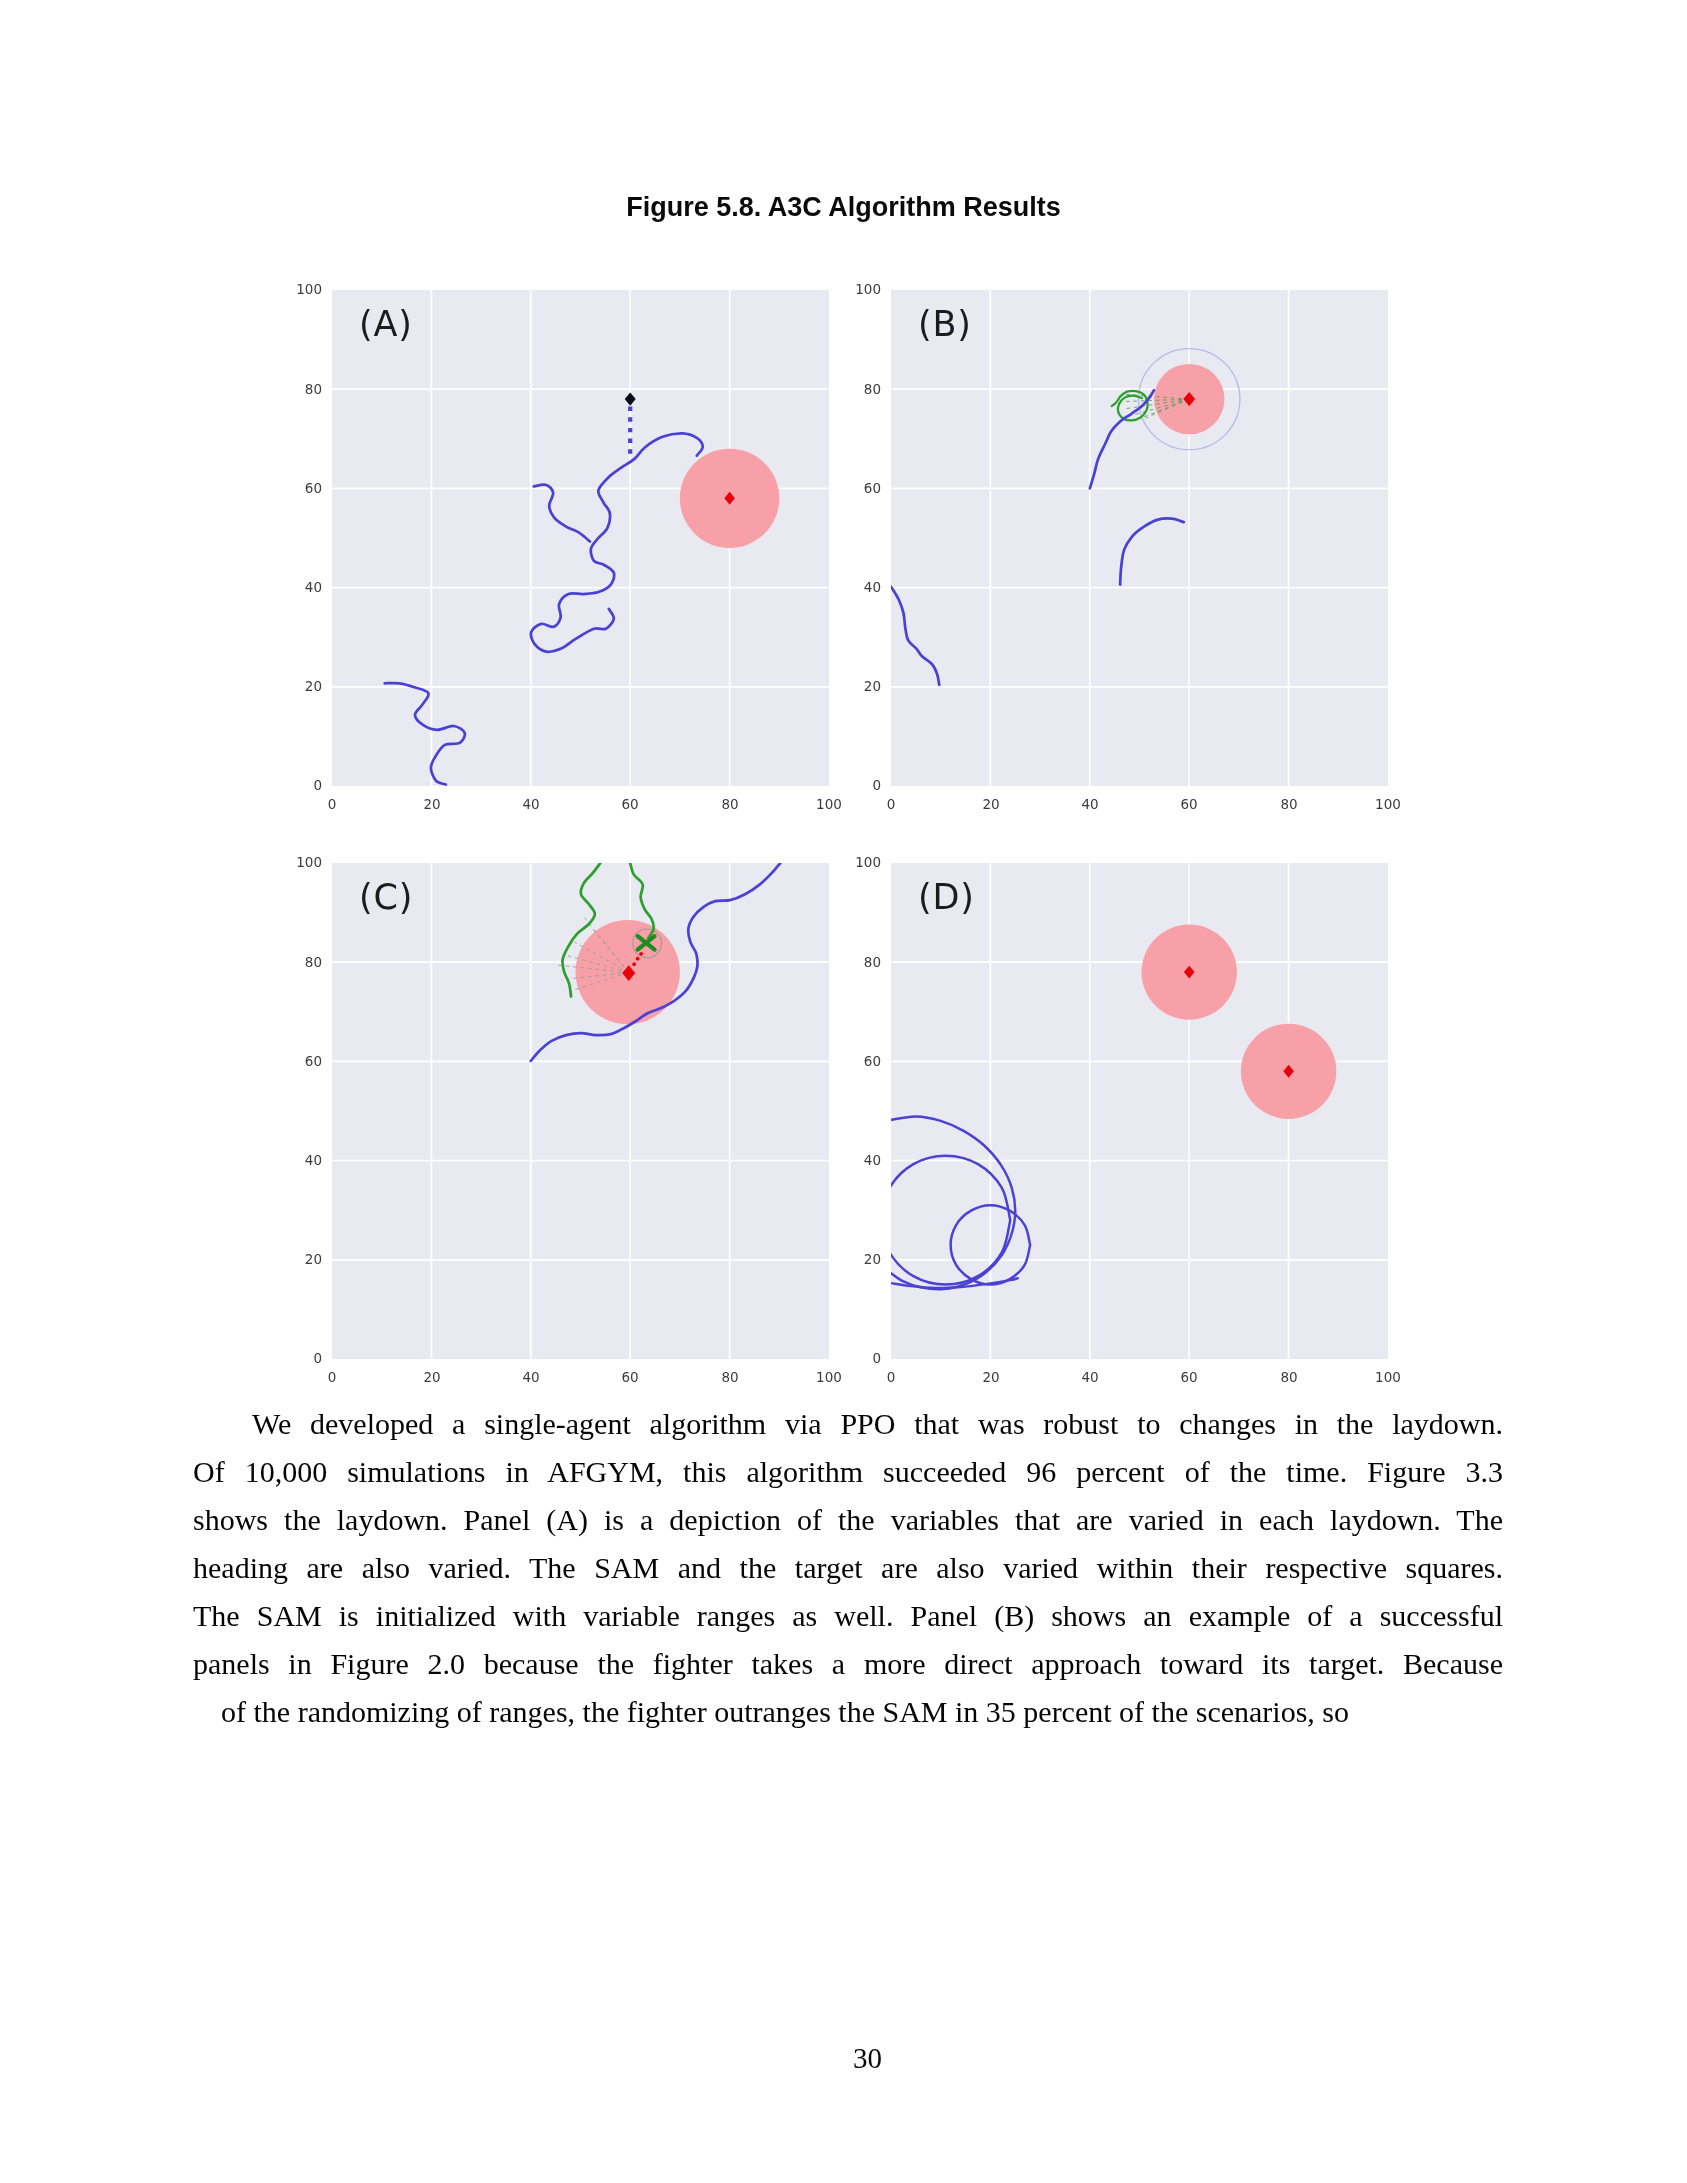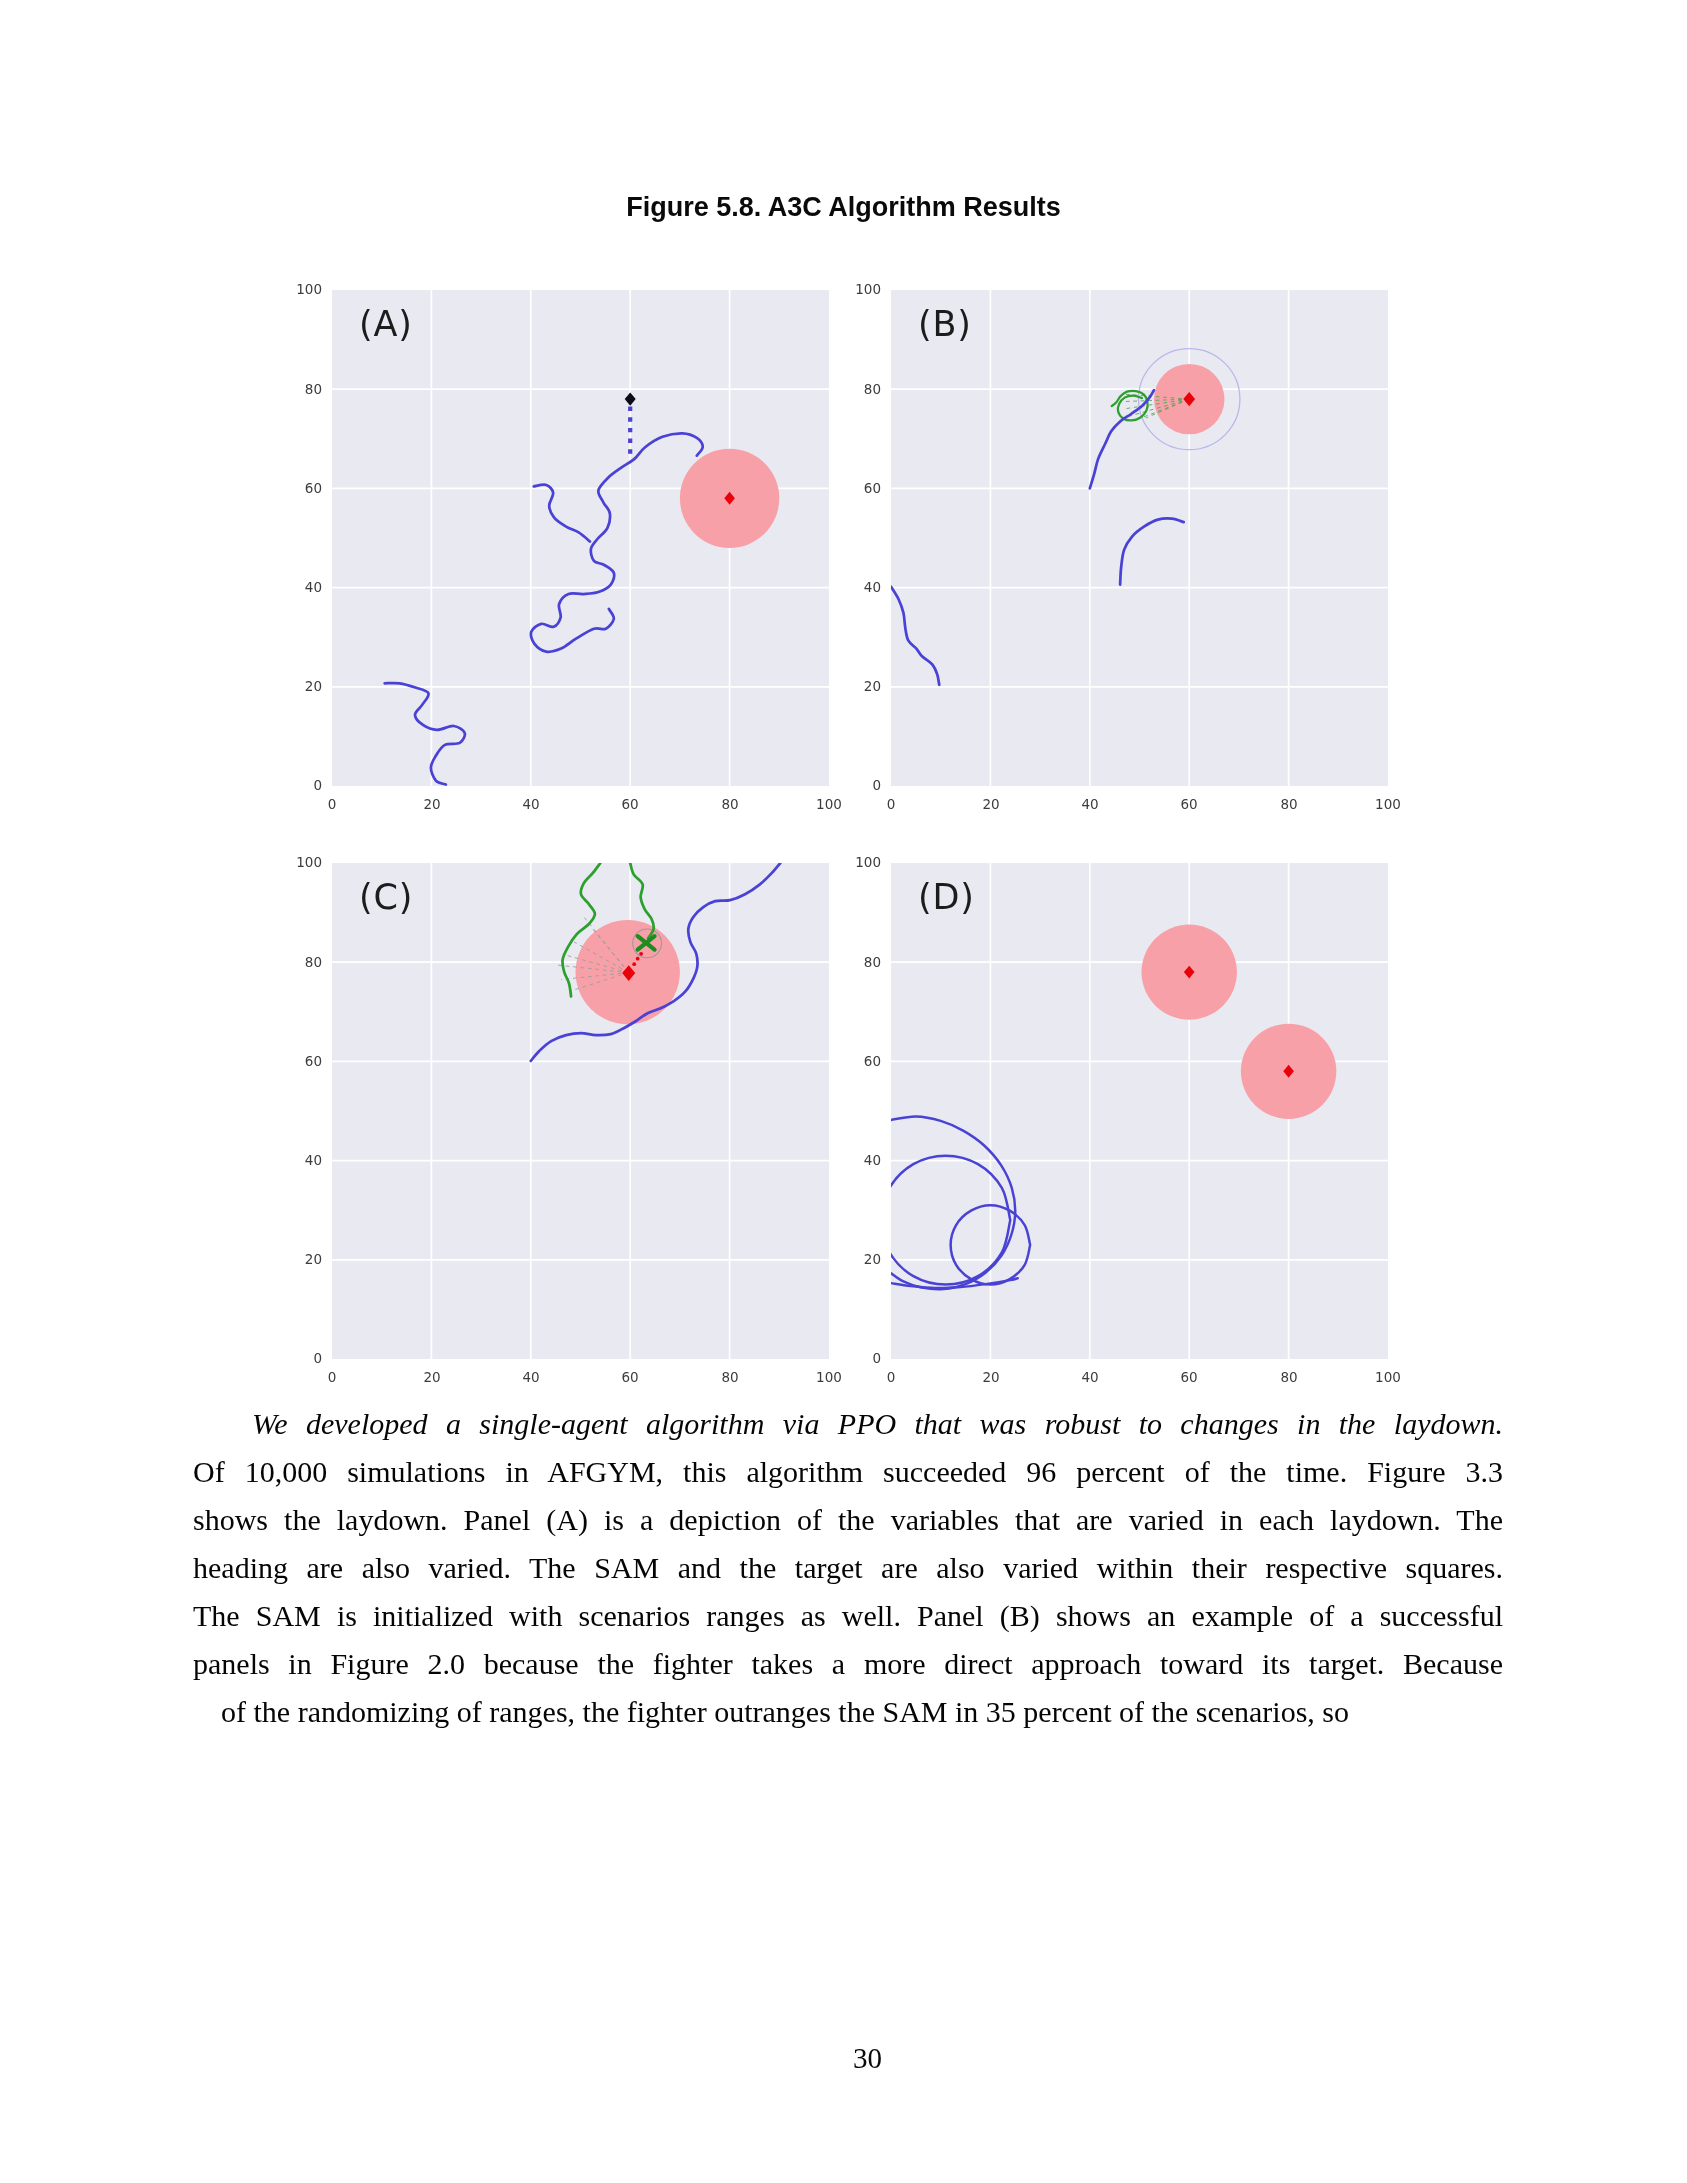--- a/index.html
+++ b/index.html
@@ -17,21 +17,21 @@
   .yticks span{position:absolute;right:0;width:52px;text-align:right;
       font-family:"DejaVu Sans", sans-serif;font-size:13.5px;color:#3c3c3c;line-height:17.5px;}
   .xticks{position:absolute;left:0;top:496px;width:497px;height:35px;}
   .xticks span{position:absolute;width:48px;text-align:center;top:9.5px;
       font-family:"DejaVu Sans", sans-serif;font-size:13.5px;color:#3c3c3c;}
   .p-a{left:332px;top:290px;} .p-b{left:891px;top:290px;}
   .p-c{left:332px;top:863px;} .p-d{left:891px;top:863px;}
   .bodytext{position:absolute;left:193px;top:1400px;width:1310px;color:#050505;}
   .pline{font-size:30px;line-height:48px;white-space:normal;
       text-align:justify;text-align-last:justify;}
-  .pline.first{text-indent:59px;font-style:italic;}
+  .pline.first{text-indent:59px;}
   .pline.last{text-align-last:left;margin-left:28px;}
   .pagenum{position:absolute;left:24px;top:2042px;width:100%;text-align:center;
       font-size:29px;color:#0a0a0a;}
 </style>
 </head>
 <body>
 
 <div class="page">
 
   <div class="fig-title">Figure 5.8. A3C Algorithm Results</div>
@@ -208,21 +208,21 @@
         <span style="left: 374px;">80</span>
         <span style="left: 473px;">100</span>
       </div>
   </div>
 
   <div class="bodytext">
     <div class="pline first">We developed a single-agent algorithm via PPO that was robust to changes in the laydown.</div>
     <div class="pline">Of 10,000 simulations in AFGYM, this algorithm succeeded 96 percent of the time. Figure 3.3</div>
     <div class="pline">shows the laydown. Panel (A) is a depiction of the variables that are varied in each laydown. The</div>
     <div class="pline">heading are also varied. The SAM and the target are also varied within their respective squares.</div>
-    <div class="pline">The SAM is initialized with scenarios ranges as well. Panel (B) shows an example of a successful</div>
+    <div class="pline">The SAM is initialized with variable ranges as well. Panel (B) shows an example of a successful</div>
     <div class="pline">panels in Figure 2.0 because the fighter takes a more direct approach toward its target. Because</div>
     <div class="pline last">of the randomizing of ranges, the fighter outranges the SAM in 35 percent of the scenarios, so</div>
   </div>
 
   <div class="pagenum">30</div>
 
 </div>
 
 
 </body></html>

